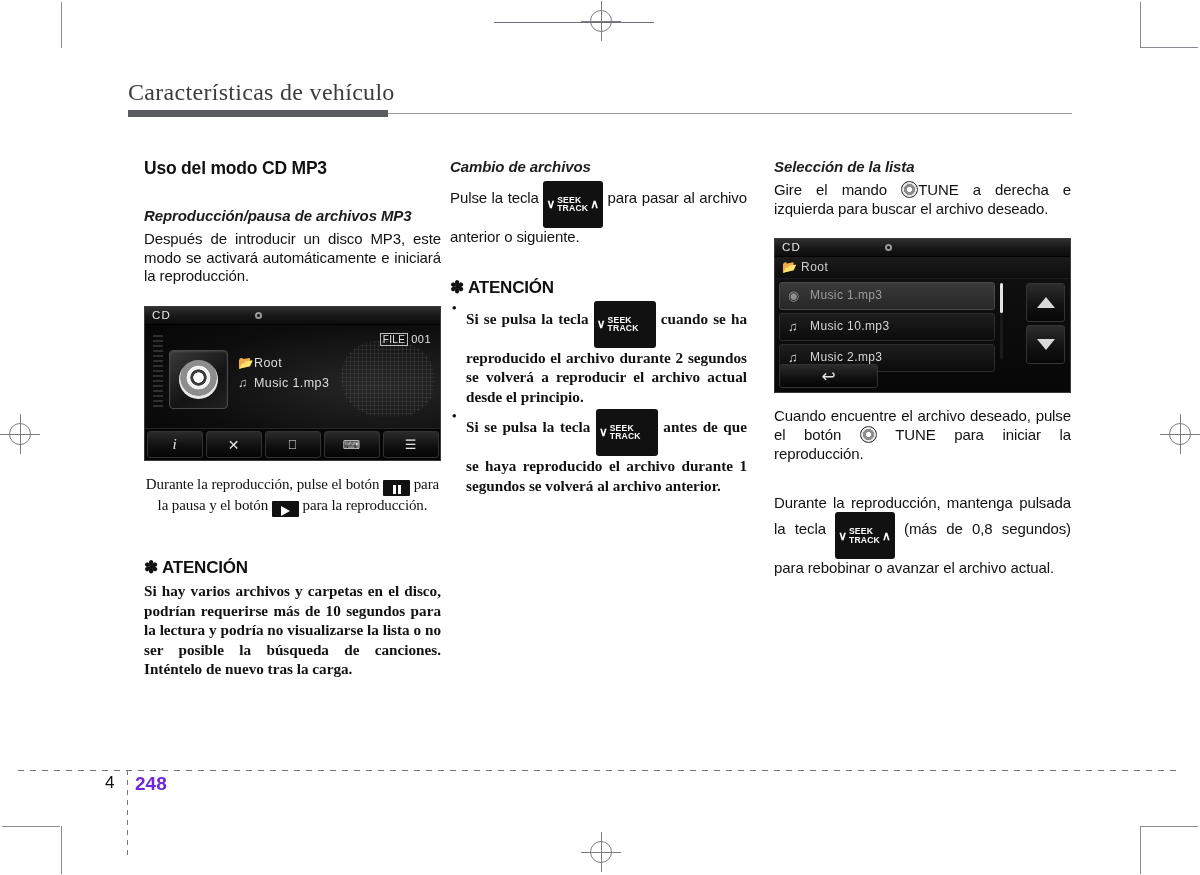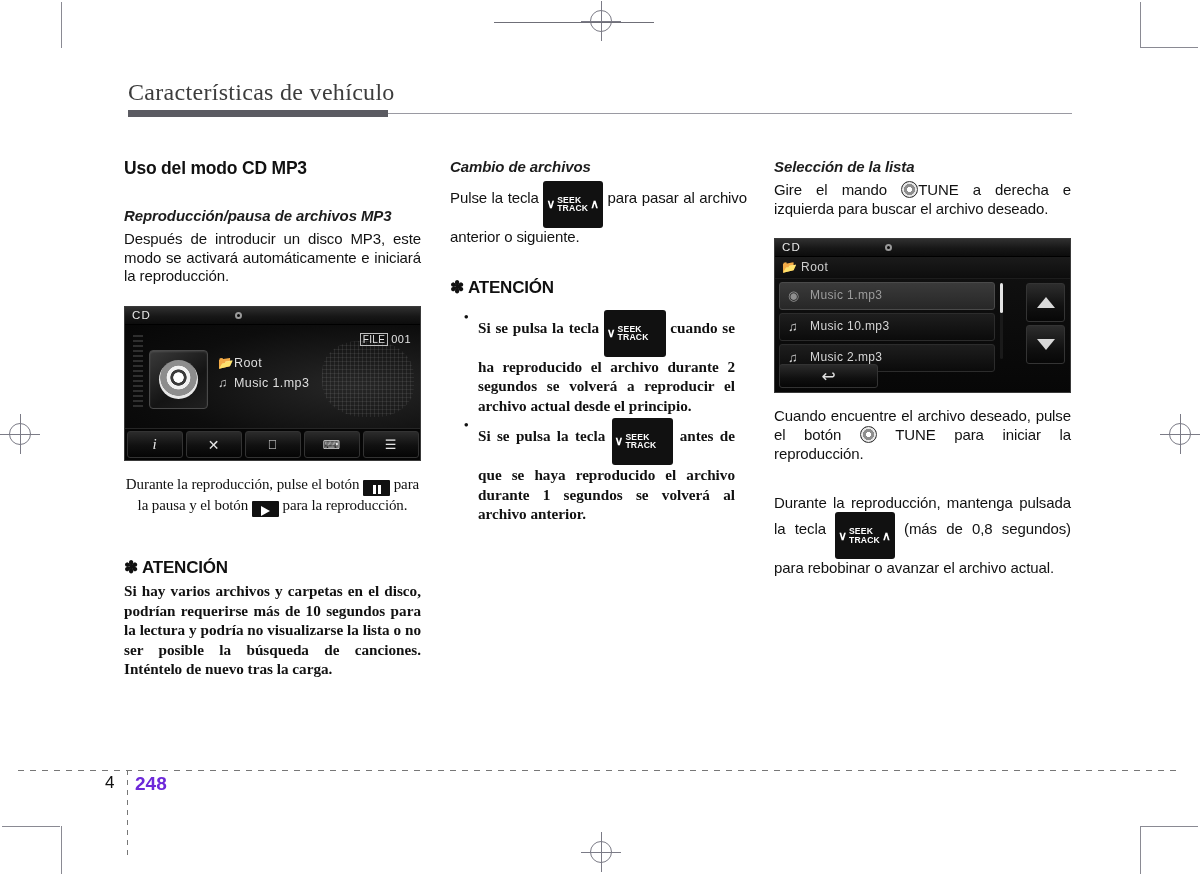--- a/index.html
+++ b/index.html
@@ -30,21 +30,21 @@
   .chapter{
     position:absolute;left:128px;top:79px;
     font-family:"Liberation Serif", serif;
     font-size:24px;color:#3d3d3d;letter-spacing:.3px;
   }
   .chapter-bar{position:absolute;left:128px;top:110px;height:7px;background:#5b5b62;width:260px;}
   .chapter-line{position:absolute;left:388px;top:113px;height:1px;background:#9a9aa2;width:684px;}
 
   
   .col{position:absolute;top:158px;width:297px;}
-  .col1{left:124px;}
+  .col1{left:144px;}
   .col2{left:450px;}
   .col3{left:774px;}
 
   h2.sec{
     font-size:17.5px;font-weight:bold;color:#111;
     margin:0 0 28px 0;letter-spacing:-.2px;
   }
   h3.sub{
     font-size:15px;font-weight:bold;font-style:italic;color:#1c1c1c;
     margin:0 0 4px 0;line-height:1.26;letter-spacing:-.1px;
@@ -62,21 +62,21 @@
   .caution-h{
     font-size:17px;font-weight:bold;color:#111;
     margin:0 0 3px 0;letter-spacing:-.2px;
   }
   .caution-b{
     font-family:"Liberation Serif", serif;
     font-size:15.2px;font-weight:bold;color:#111;
     line-height:1.28;text-align:justify;margin:0;
   }
   ul.caution-list{
-    margin:12px;padding:0;list-style:none;
+    margin:0;padding:0;list-style:none;
     font-family:"Liberation Serif", serif;
     font-size:15.2px;font-weight:bold;color:#111;
   }
   ul.caution-list li{
     position:relative;padding-left:16px;margin-bottom:2px;
     line-height:1.3;text-align:justify;
   }
   ul.caution-list li:before{
     content:"\2022";position:absolute;left:2px;top:-1px;font-size:13px;
   }

